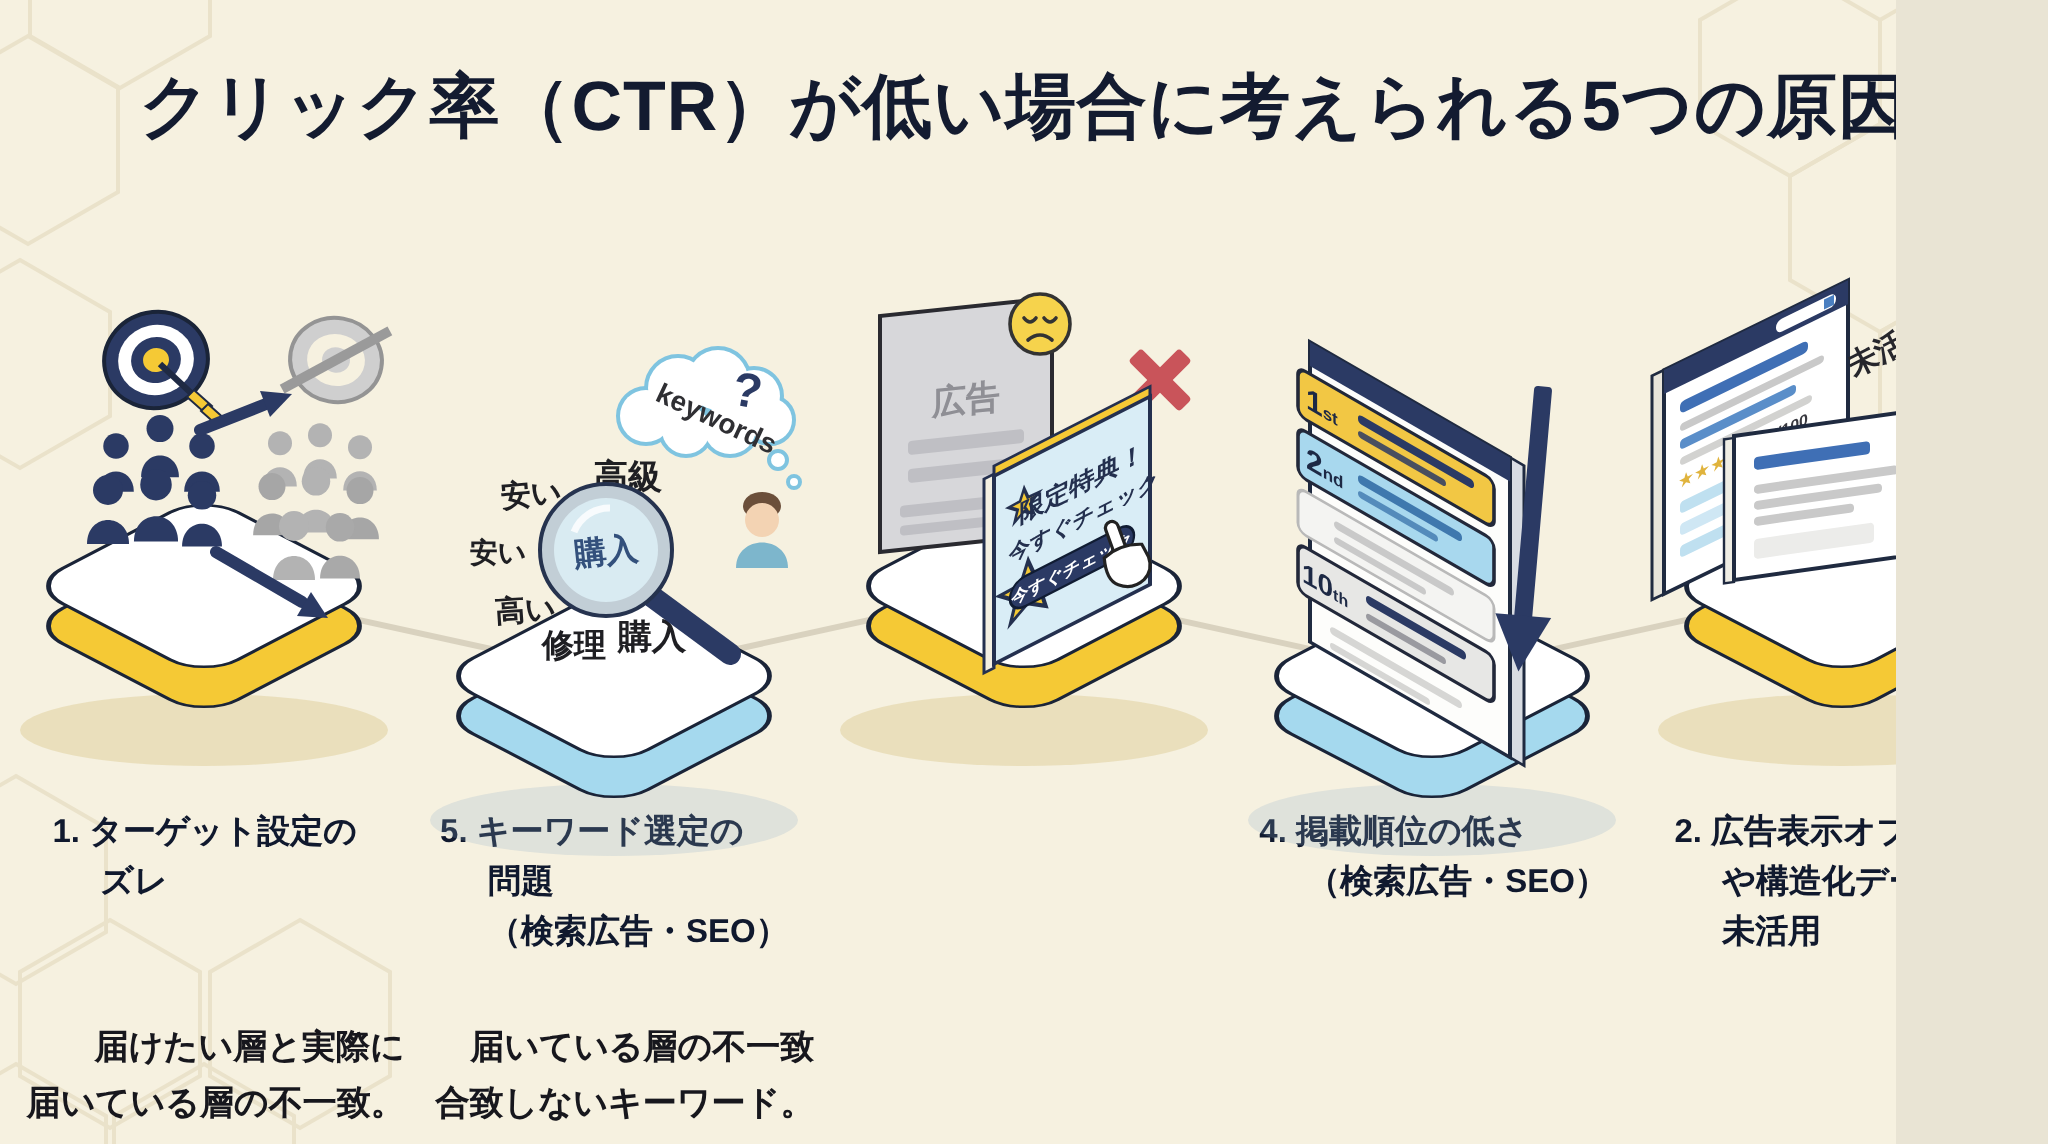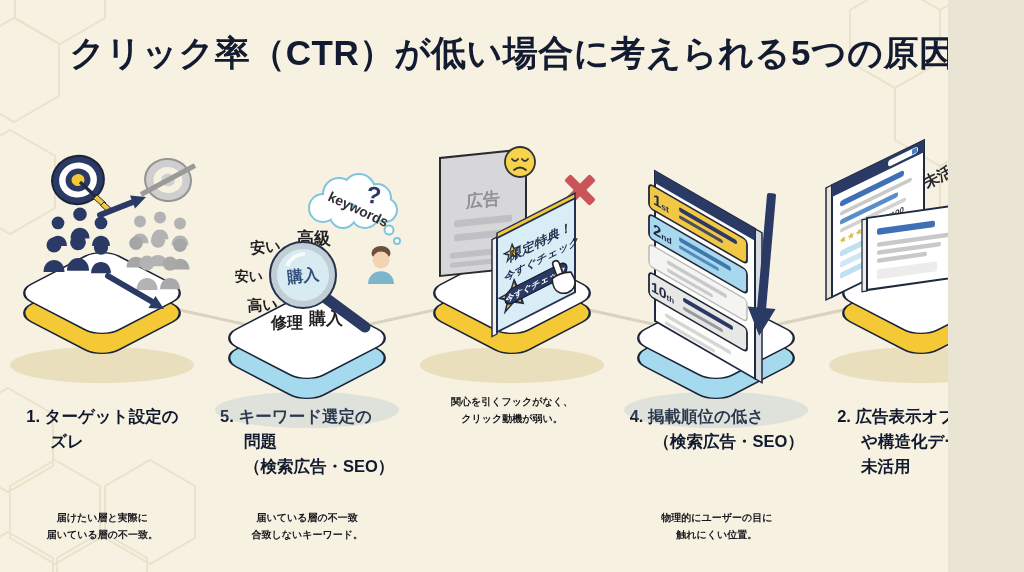--- a/index.html
+++ b/index.html
@@ -20,22 +20,22 @@
   .art{position:absolute;left:0;top:0;overflow:visible;}
   .head-box{height:102px;}
   .heading{
     margin:14px auto 0;width:max-content;max-width:198px;
     font-size:16.5px;font-weight:800;color:#10192e;line-height:1.5;
     white-space:pre-line;text-align:left;
     padding-left:1.45em;text-indent:-1.45em;
   }
   .desc{
     margin:4px auto 0;max-width:200px;
-    font-size:10px;font-weight:700;color:#17171d;line-height:1.65;
-    text-align:center;white-space:pre-line;
+    font-size:17px;font-weight:700;color:#17171d;line-height:1.65;
+    text-align:right;white-space:pre-line;
   }
   .hex{fill:none;stroke:#eae2ca;stroke-width:2;}
   .plat-top{fill:#ffffff;stroke:#1a2438;stroke-width:2.4;}
   .plat-side{fill:var(--side,#f5c935);stroke:#1a2438;stroke-width:2.4;}
   .plat-shadow{fill:var(--shadow,rgba(190,165,95,0.22));}
   .word{fill:#1f1f23;font-weight:bold;}
   text{font-family:"Liberation Sans",sans-serif;}
 </style>
 </head>
 <body>
@@ -246,22 +246,20 @@
               <text x="39" y="69" font-size="8.5" font-weight="bold" fill="#ffffff" text-anchor="middle">今すぐチェック</text>
             </g>
           </g>
 
           <g transform="translate(151,162) rotate(-20)">
             <rect x="-2.5" y="-20" width="6.5" height="19" rx="3.2" fill="#ffffff" stroke="#222222" stroke-width="1.6"></rect>
             <path d="M-8,-4 q-3,11 2,15 q6,5 13,2 q6,-3 6,-10 l-1,-7 q-10,-4 -20,0 z" fill="#ffffff" stroke="#222222" stroke-width="1.6"></path>
           </g>
         </svg>
       </div>
-      <p class="desc">関心を引くフックがなく、
-クリック動機が弱い。</p>
     </section>
 
     <section class="col">
       <div class="illus">
         <svg class="art" width="204" height="300" viewBox="0 0 204 300">
           <use href="#plat" transform="translate(102,220)" style="--side:#a5d9ee;--shadow:rgba(140,175,200,0.22)"></use>
           <g transform="translate(41,53) skewY(30)">
             <rect x="100" y="0" width="7" height="150" fill="#d8dce2" stroke="#1f2a40" stroke-width="1.5"></rect>
             <rect x="0" y="0" width="100" height="150" fill="#fdfdfb" stroke="#1f2a40" stroke-width="2"></rect>
             <rect x="0" y="0" width="100" height="12" fill="#2b3a64"></rect>
@@ -301,22 +299,20 @@
           <g transform="rotate(5 152 140)" fill="#2b3a64">
             <rect x="147.5" y="75" width="9" height="118" rx="2"></rect>
             <polygon points="138,190 166,190 152,218"></polygon>
           </g>
         </svg>
       </div>
       <div class="head-box">
         <h2 class="heading">4. 掲載順位の低さ
 （検索広告・SEO）</h2>
       </div>
-      <p class="desc">物理的にユーザーの目に
-触れにくい位置。</p>
     </section>
 
     <section class="col">
       <div class="illus">
         <svg class="art" width="204" height="300" viewBox="0 0 204 300">
           <use href="#plat" transform="translate(102,175)" style="--side:#f5c935;--shadow:rgba(200,170,80,0.25)"></use>
 
           <g transform="translate(13,67) skewY(-26)">
             <rect x="-6" y="0" width="6" height="112" fill="#e7e4da" stroke="#1f2a40" stroke-width="1.5"></rect>
             <rect x="0" y="0" width="92" height="112" fill="#ffffff" stroke="#1f2a40" stroke-width="2"></rect>

